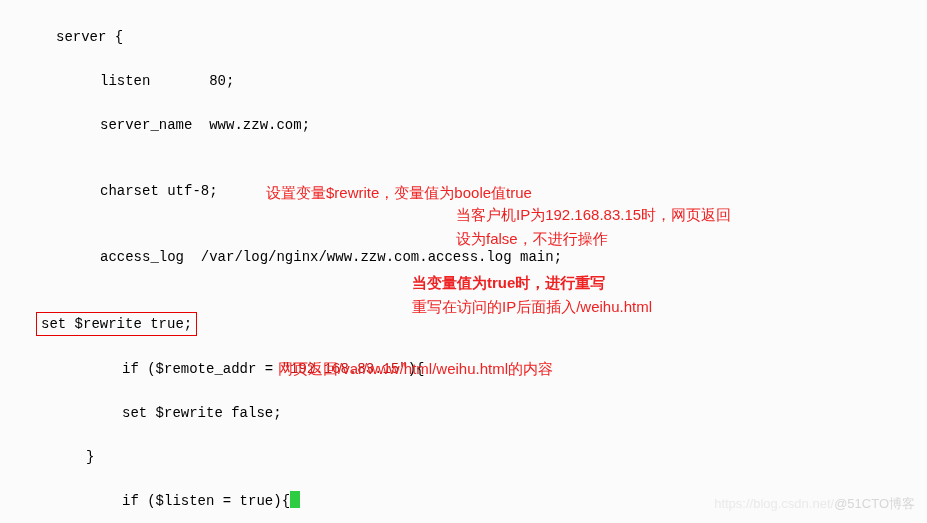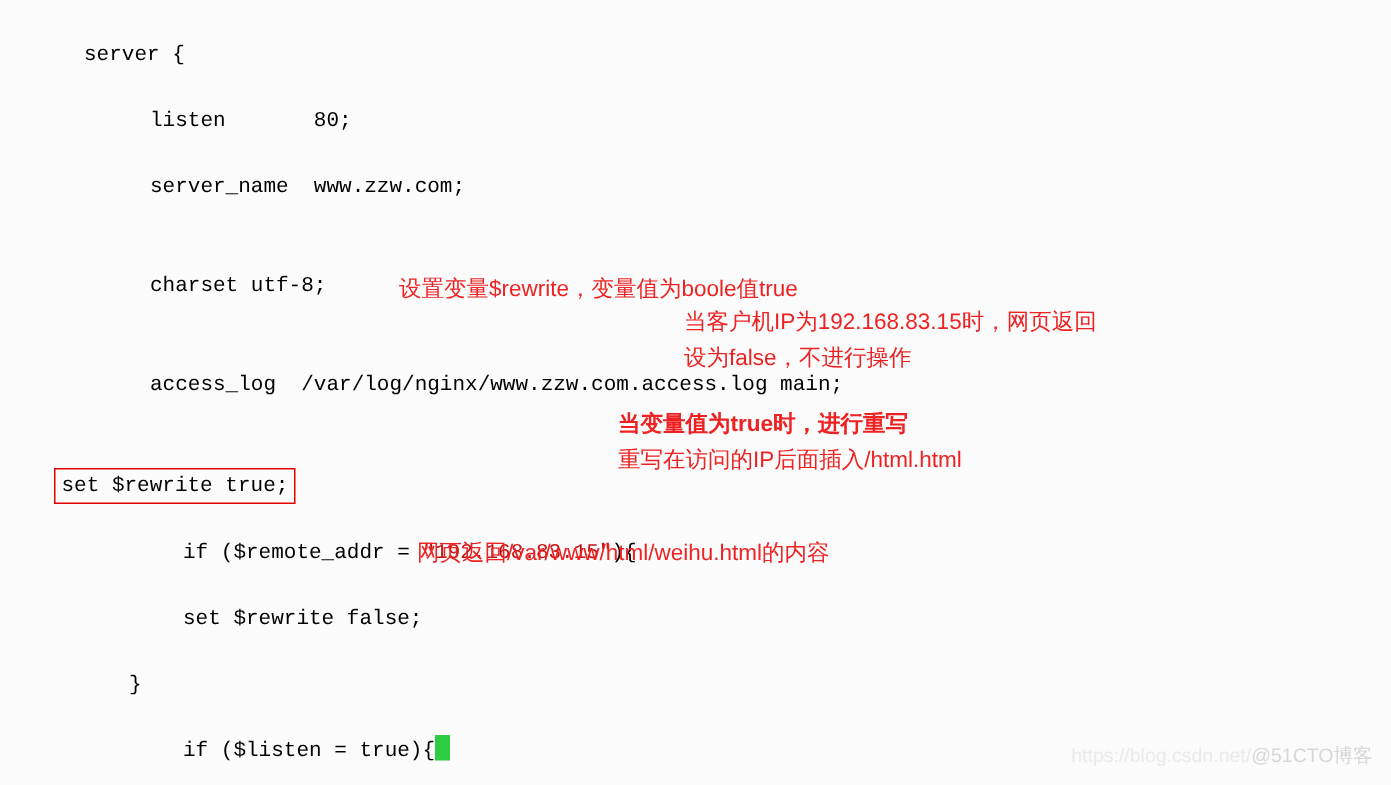--- a/index.html
+++ b/index.html
@@ -86,19 +86,19 @@
 
 
 </div>
 
 <div class="note" style="left:242px; top:182px;margin-left:24px;">设置变量$rewrite，变量值为boole值true</div>
 
 <div class="note" style="left:456px; top:204px;">当客户机IP为192.168.83.15时，网页返回</div>
 <div class="note" style="left:456px; top:228px;">设为false，不进行操作</div>
 
 <div class="note" style="left:412px; top:272px;font-weight:bold;">当变量值为true时，进行重写</div>
-<div class="note" style="left:412px; top:296px;">重写在访问的IP后面插入/html.html</div>
+<div class="note" style="left:412px; top:296px;">重写在访问的IP后面插入/weihu.html</div>
 
 <div class="note" style="left:278px; top:358px;">网页返回/var/www/html/weihu.html的内容</div>
 
 <div class="watermark">
   <span class="light">https://blog.csdn.net/</span><span>@51CTO博客</span>
 </div>
 
 </body></html>

